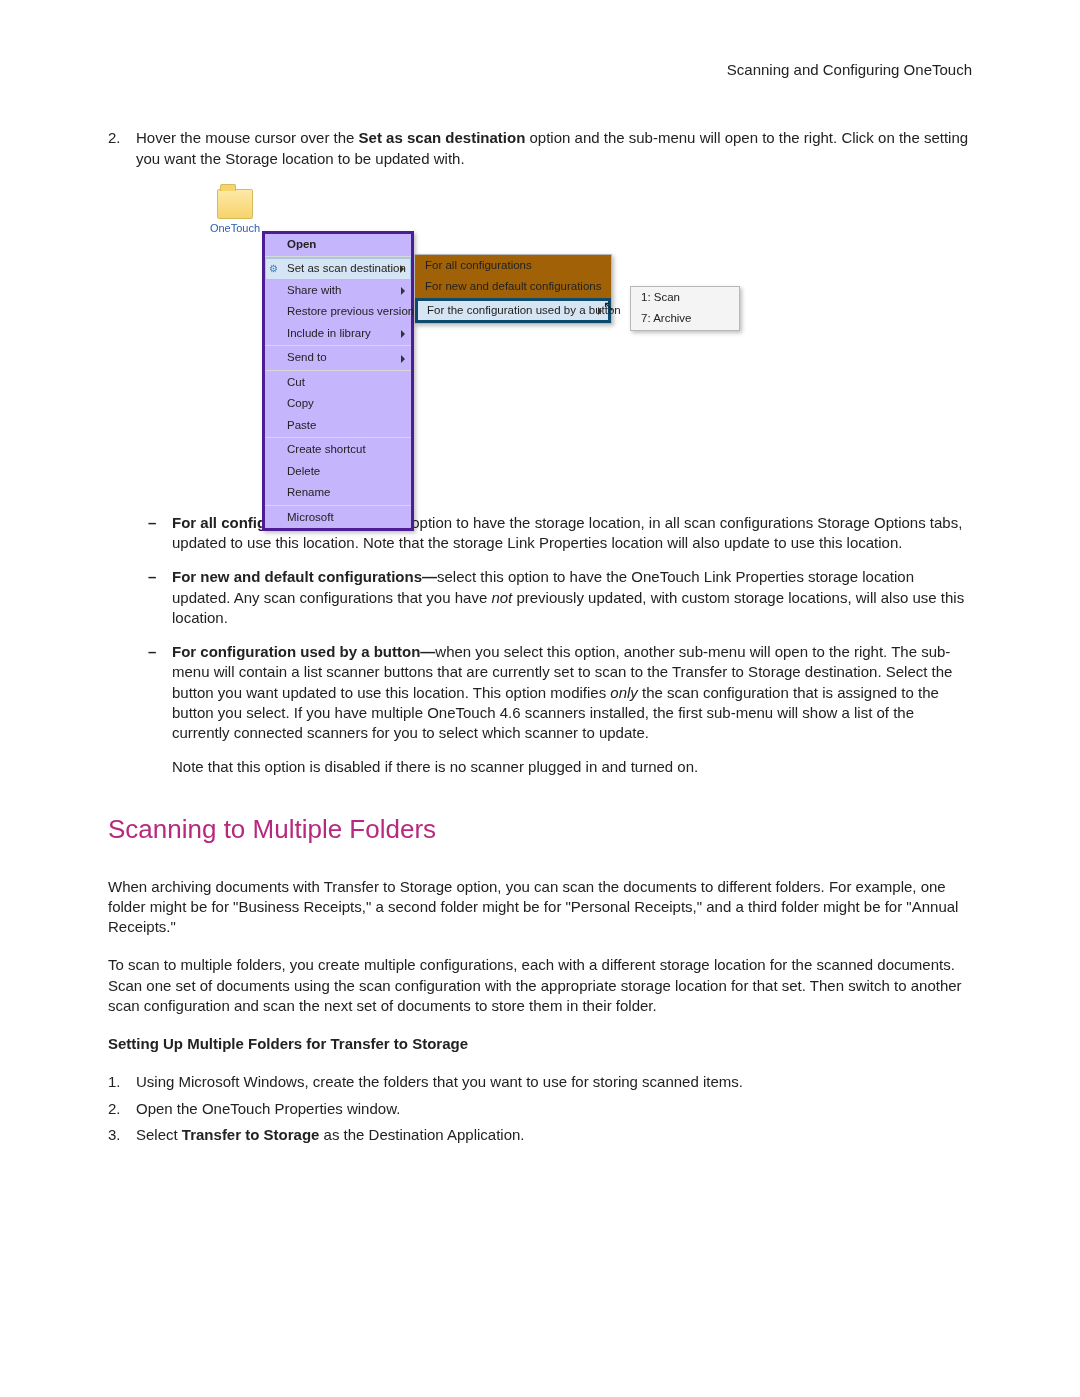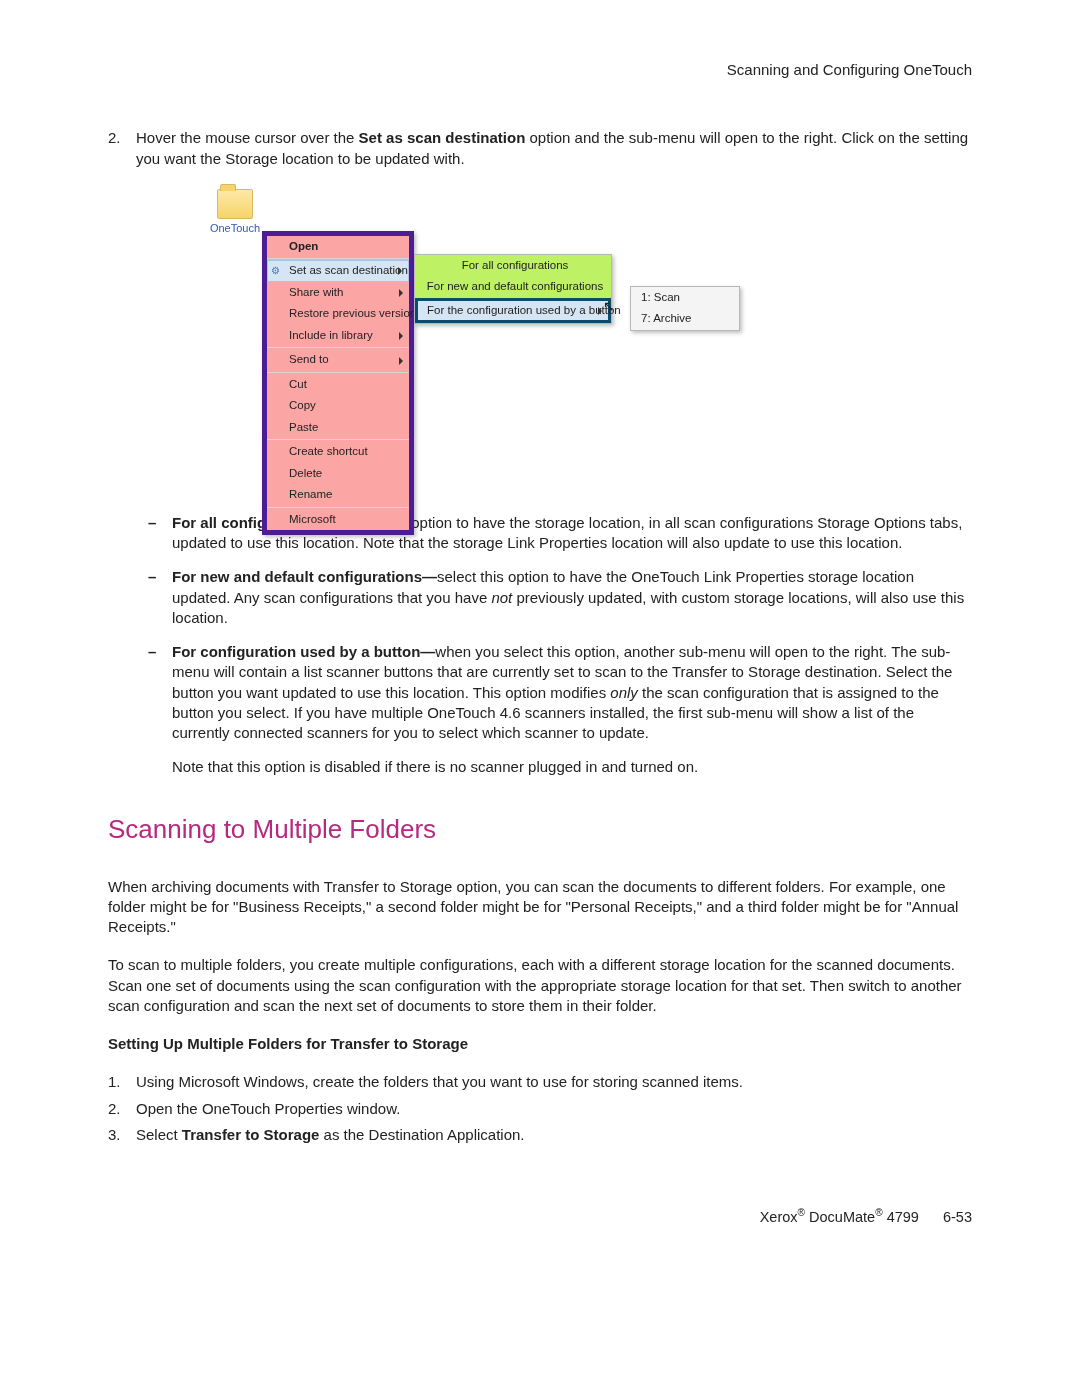--- a/index.html
+++ b/index.html
@@ -59,22 +59,22 @@
   }
   .folder-label {
     font-size: 11px;
     color: #2a5db0;
   }
 
   .ctx-menu {
     position: absolute;
     left: 54px; top: 42px;
     width: 152px;
-    background: #fca5a5;
-    border: 5px solid #4c1d95;
+    background: #c4b5fd;
+    border: 3px solid #4c1d95;
     box-shadow: 2px 2px 4px rgba(0,0,0,0.25);
     font-size: 11.5px;
     color: #222;
   }
   .ctx-menu .mi {
     padding: 3px 6px 3px 22px;
     position: relative;
     white-space: nowrap;
   }
   .ctx-menu .mi.sep-after { border-bottom: 1px solid #d8d8d8; margin-bottom: 1px; padding-bottom: 4px; }
@@ -93,25 +93,24 @@
     position: absolute; left: 3px; top: 3px;
     width: 14px; height: 14px;
     font-size: 10px;
     color: #3b78c4;
   }
 
   .sub-menu {
     position: absolute;
     left: 206px; top: 65px;
     width: 198px;
-    background: #bef264;
+    background: #a16207;
     border: 1px solid #b8b8b8;
     box-shadow: 2px 2px 4px rgba(0,0,0,0.25);
     font-size: 11.5px;
-    text-align: center;
   }
   .sub-menu .mi {
     padding: 3px 6px 3px 10px;
     position: relative;
     white-space: nowrap;
   }
   .sub-menu .mi.highlight { background: #d6e5f3; border: 3px solid #0c4a6e; padding: 2px 5px 2px 9px; }
   .sub-menu .mi .arrow {
     position: absolute; right: 6px; top: 50%;
     transform: translateY(-50%);
@@ -259,17 +258,13 @@
   </div>
   <div class="ol-item">
     <div class="ol-num">3.</div>
     <div class="ol-body">
       <span>Select </span><span class="bold">Transfer to Storage</span><span> as the Destination Application.</span>
     </div>
   </div>
 </div>
 
 <div class="footer">
-  <div>
-    <span>Xerox</span><sup>®</sup><span> DocuMate</span><sup>®</sup><span> 4799</span>
-    <span class="pg">6-53</span>
-  </div>
 </div>
 
 </body></html>

